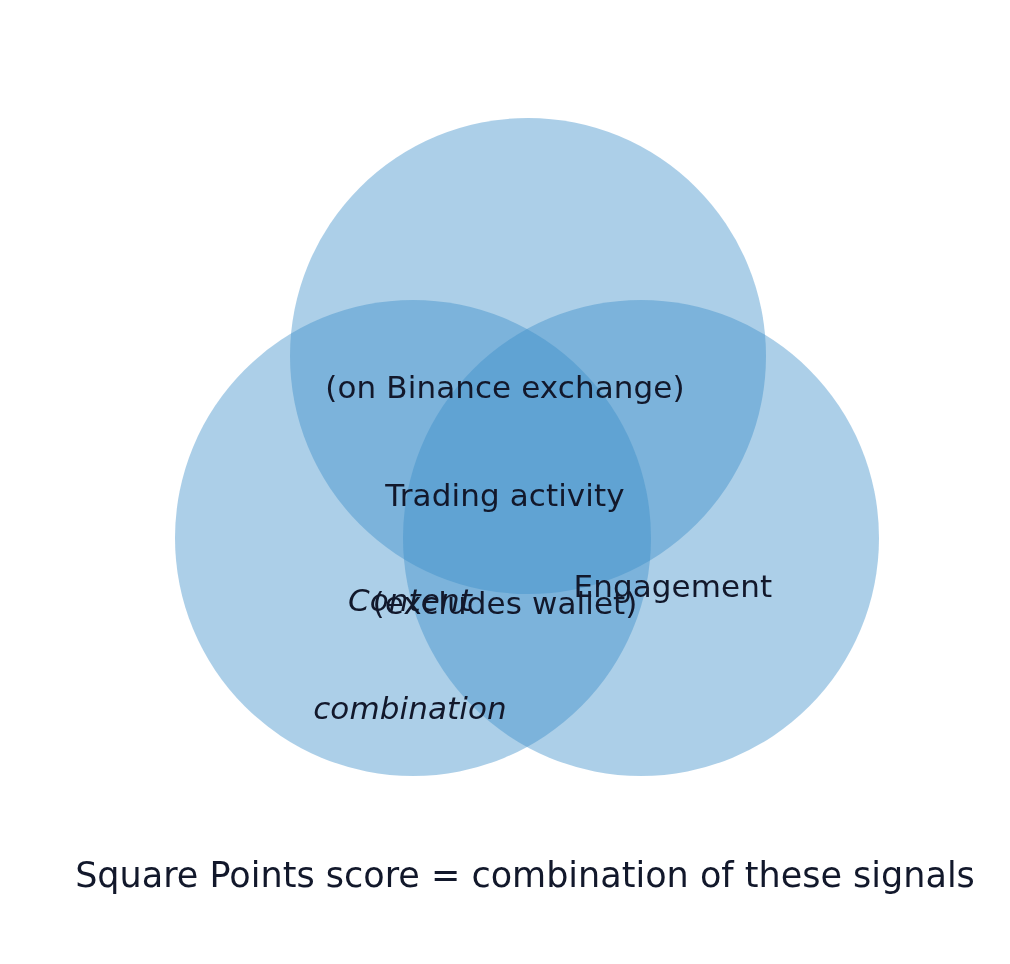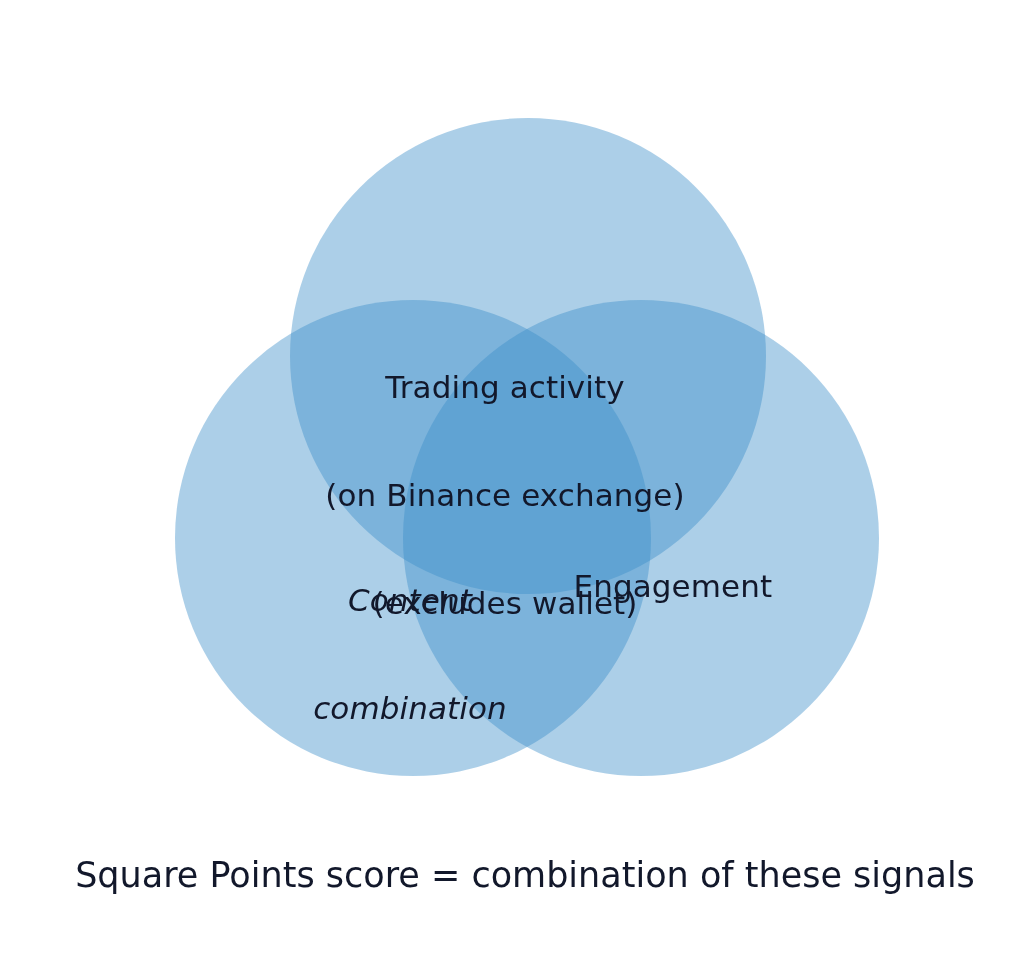--- a/index.html
+++ b/index.html
@@ -97,22 +97,22 @@
   <div class="venn-area">
     <svg class="venn-svg" width="1010" height="830" viewBox="0 0 1010 830" aria-hidden="true">
       <g>
         <circle cx="528" cy="356" r="238" fill="#3A8CC8" fill-opacity="0.42"></circle>
         <circle cx="413" cy="538" r="238" fill="#3A8CC8" fill-opacity="0.42"></circle>
         <circle cx="641" cy="538" r="238" fill="#3A8CC8" fill-opacity="0.42"></circle>
       </g>
     </svg>
 
     <div class="venn-label" id="label-trading" style="font-size: 31px;">
+      <span class="lbl-line">(on Binance exchange)</span>
       <span class="lbl-line">Trading activity</span>
-      <span class="lbl-line">(on Binance exchange)</span>
       <span class="lbl-line">(excludes wallet)</span>
     </div>
 
     <div class="venn-label" id="label-content" style="font-size: 31px;">
       <span class="lbl-line">Content</span>
       <span class="lbl-line">combination</span>
     </div>
 
     <div class="venn-label" id="label-engagement" style="font-size: 31px;">
       <span class="lbl-line">Engagement</span>

